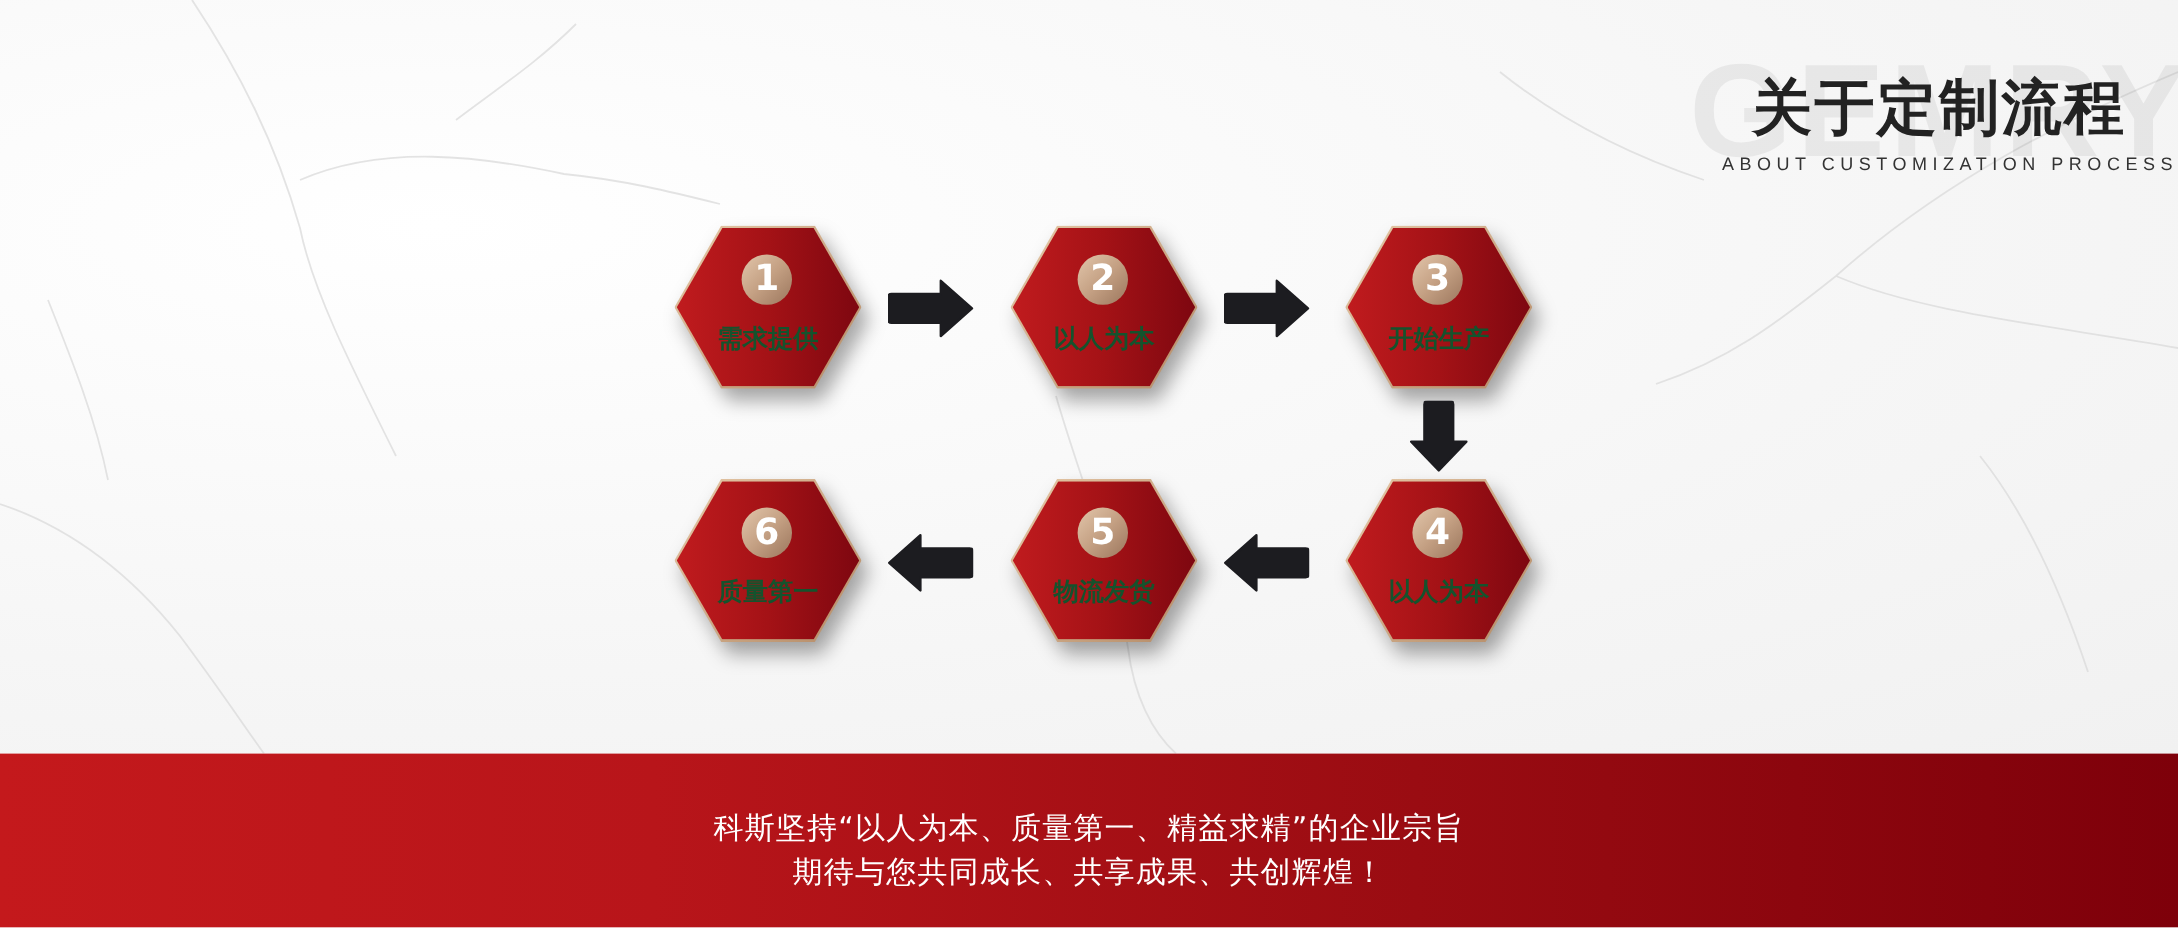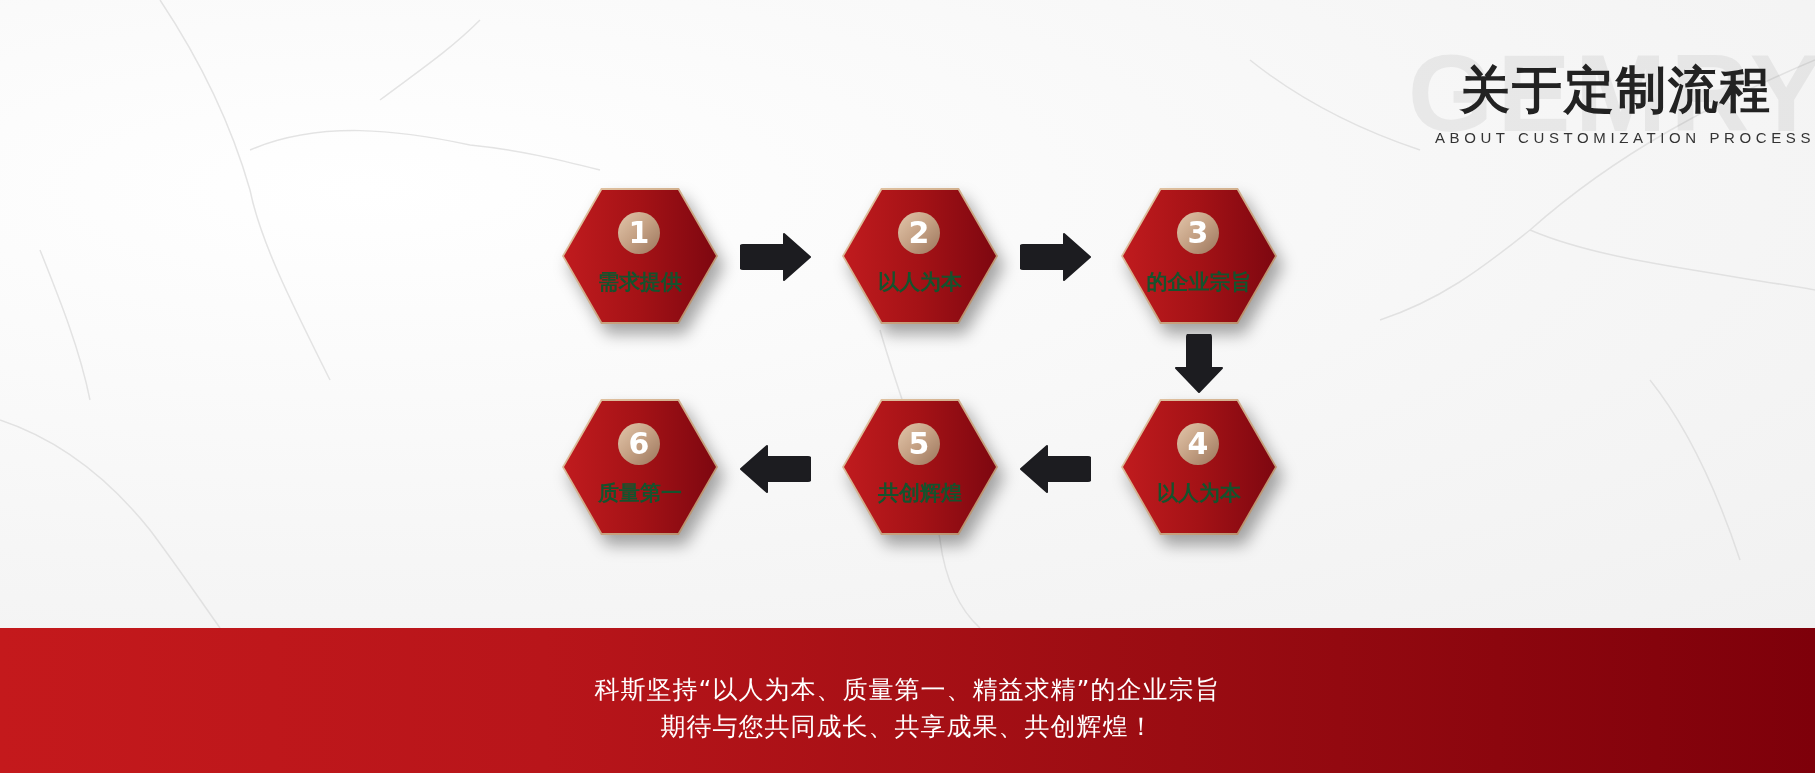--- a/index.html
+++ b/index.html
@@ -99,35 +99,35 @@
   <div class="hex-border"></div>
   <div class="hex-fill"></div>
   <div class="badge">2</div>
   <div class="hex-label">以人为本</div>
 </div>
 
 <div class="hex" style="left:1121px; top:188px;">
   <div class="hex-border"></div>
   <div class="hex-fill"></div>
   <div class="badge">3</div>
-  <div class="hex-label">的企业宗旨</div>
+  <div class="hex-label">开始生产</div>
 </div>
 
 <div class="hex" style="left:1121px; top:399px;">
   <div class="hex-border"></div>
   <div class="hex-fill"></div>
   <div class="badge">4</div>
   <div class="hex-label">以人为本</div>
 </div>
 
 <div class="hex" style="left:842px; top:399px;">
   <div class="hex-border"></div>
   <div class="hex-fill"></div>
   <div class="badge">5</div>
-  <div class="hex-label">共创辉煌</div>
+  <div class="hex-label">物流发货</div>
 </div>
 
 <div class="hex" style="left:562px; top:399px;">
   <div class="hex-border"></div>
   <div class="hex-fill"></div>
   <div class="badge">6</div>
   <div class="hex-label">质量第一</div>
 </div>
 
 <svg class="arrow" style="left:740px; top:232px;" width="72" height="50" viewBox="0 0 72 50">

